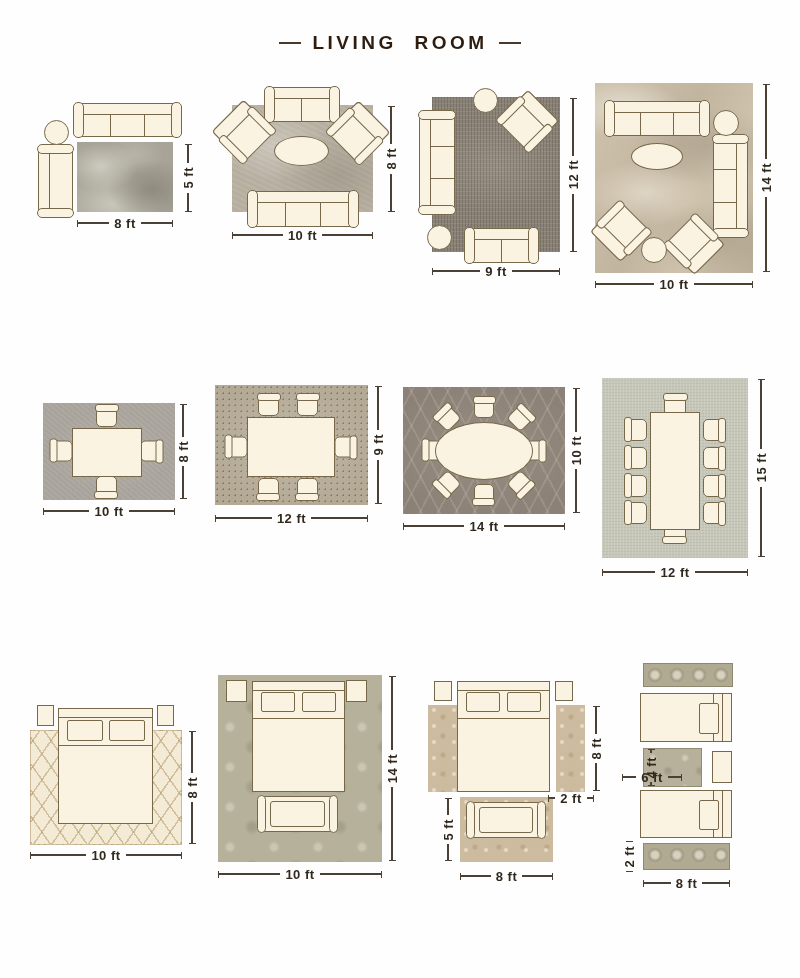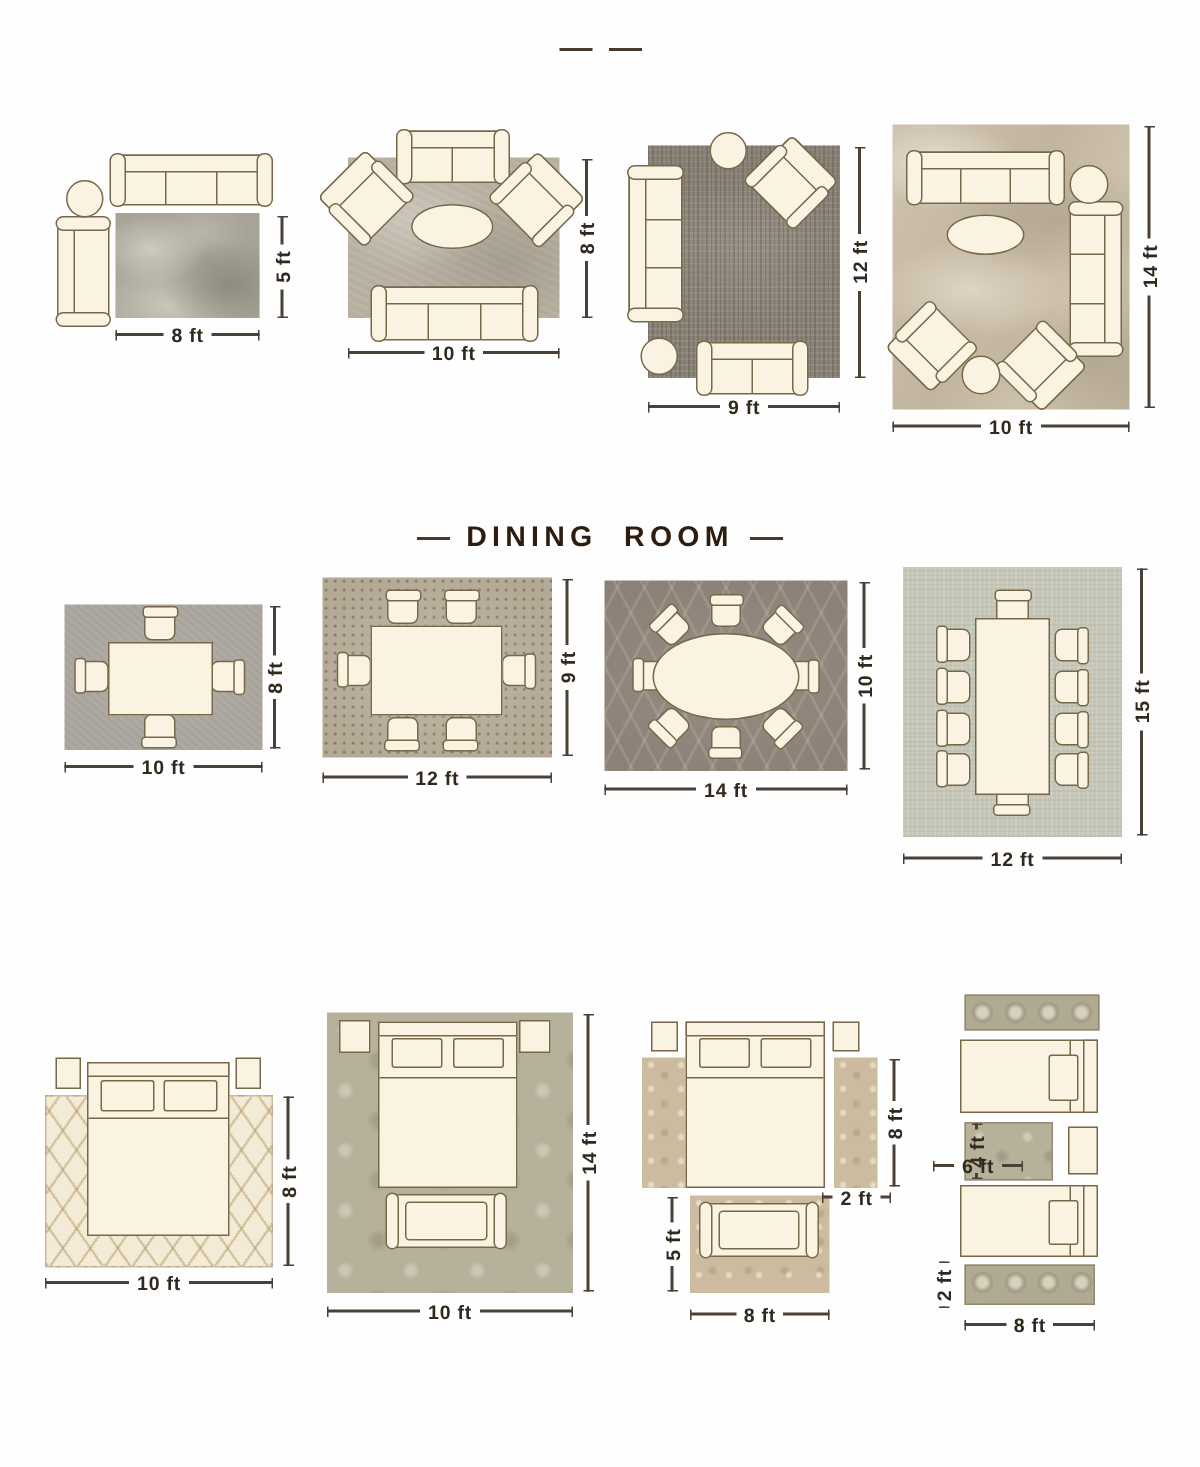--- a/index.html
+++ b/index.html
@@ -69,20 +69,21 @@
 .bench::after{content:"";position:absolute;inset:4px 10px;background:#faf3e2;border:1.4px solid #77684a;border-radius:3px}
 .bench .arm.l,.bench .arm.r{width:9px;top:-2px;bottom:-2px}
 </style>
 </head>
 <body>
 
 <div class="root">
 
   <div class="sec" style="top:32px">
     <span class="hdash"></span>
+    <h2>LIVING ROOM</h2>
     <span class="hdash"></span>
   </div>
 
   <div class="rug rug-lr1" style="left:77px;top:142px;width:96px;height:70px"></div>
   <div class="furn sofa-h c3" style="left:75px;top:103px;width:105px;height:34px">
     <span class="arm l"></span>
     <span class="arm r"></span>
   </div>
   <div class="furn round tbl" style="left:44px;top:120px;width:25px;height:25px"></div>
   <div class="furn sofa-v back-l" style="left:38px;top:146px;width:35px;height:70px">
@@ -179,25 +180,20 @@
     <span class="ln"></span>
       <span class="txt">14 ft</span>
       <span class="ln"></span>
   </div>
   <div class="dim dim-h" style="left:595px;top:277px;width:158px">
     <span class="ln"></span>
       <span class="txt">10 ft</span>
       <span class="ln"></span>
   </div>
 
-  <div class="sec" style="top:348px">
-    <span class="hdash"></span>
-    <h2>DINING ROOM</h2>
-    <span class="hdash"></span>
-  </div>
 
   <div class="rug rug-dr1" style="left:43px;top:403px;width:132px;height:97px"></div>
   <div class="furn tbl" style="left:72px;top:428px;width:70px;height:49px"></div>
   <div class="furn chair" style="left:96px;top:407px;width:21px;height:20px"></div>
   <div class="furn chair" style="left:96px;top:476px;width:21px;height:20px;transform:rotate(180deg)"></div>
   <div class="furn chair" style="left:52px;top:441px;width:21px;height:20px;transform:rotate(-90deg)"></div>
   <div class="furn chair" style="left:140px;top:441px;width:21px;height:20px;transform:rotate(90deg)"></div>
   <div class="dim dim-h" style="left:43px;top:504px;width:132px">
     <span class="ln"></span>
       <span class="txt">10 ft</span>

